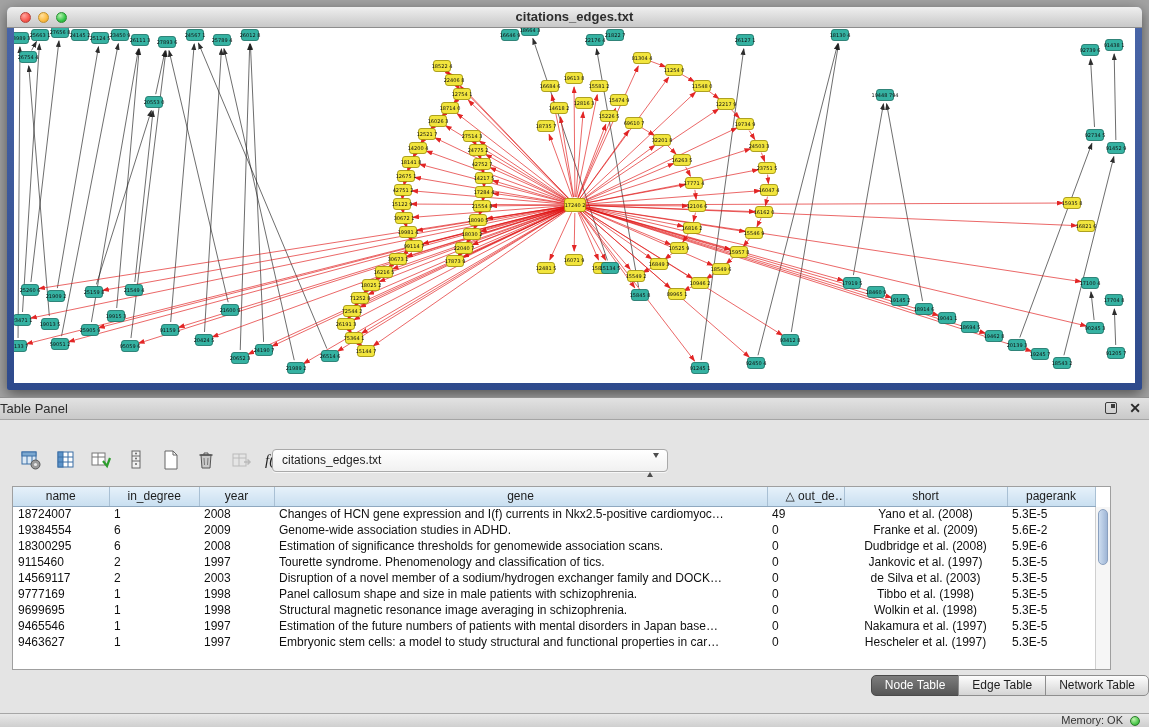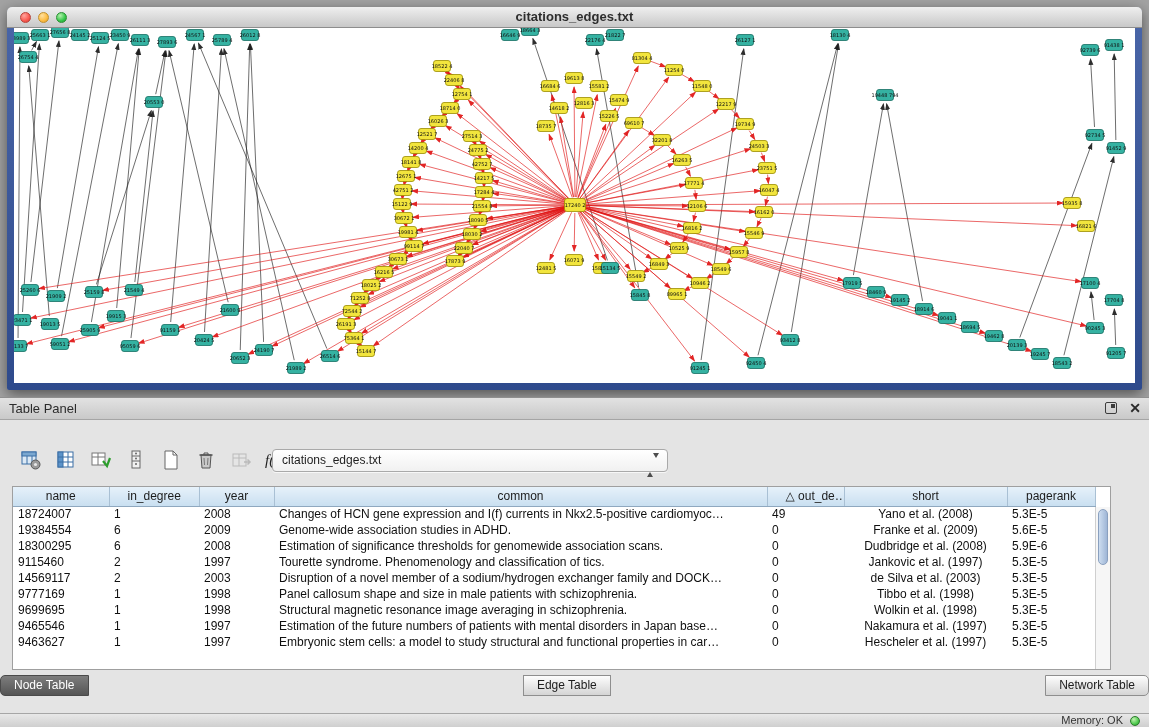--- a/index.html
+++ b/index.html
@@ -42,21 +42,21 @@
 
   
   .table-panel{
     position:absolute; left:0; top:397px; width:1149px; height:316px;
     background:#e4e4e4; border-top:1px solid #8f8f8f;
   }
   .panel-header{
     height:22px; background:linear-gradient(#e2e2e2,#c9c9c9);
     border-bottom:1px solid #a5a5a5; position:relative;
   }
-  .panel-title{ font-size:13px; color:#2c2c2c; line-height:21px; padding-left:9px; }
+  .panel-title{ font-size:13px; color:#2c2c2c; line-height:21px; }
   .panel-hdr-icons{ position:absolute; right:8px; top:3px; display:flex; gap:12px; align-items:center; }
   .float-ic{ width:12px; height:12px; border:1.5px solid #3c3c3c; border-radius:2px; position:relative; }
   .float-ic::after{ content:""; position:absolute; right:1px; top:1px; width:4px; height:4px; background:#3c3c3c; }
   .close-ic{ font-size:14px; font-weight:700; color:#2a2a2a; line-height:14px; cursor:default; }
 
   .tb-icons{ position:absolute; left:16px; top:48px; display:flex; gap:6px; align-items:center; }
   .tb-btn{ width:29px; height:28px; display:flex; align-items:center; justify-content:center; border-radius:4px; }
   .fx-btn{ font-family:"Liberation Serif", serif; font-style:italic; font-size:15px; color:#222; }
 
   .combo{
@@ -89,21 +89,21 @@
   .vscroll{
     position:absolute; right:0; top:20px; bottom:0; width:15px;
     background:#f6f6f6; border-left:1px solid #cfcfcf;
   }
   .vthumb{
     position:absolute; left:2px; right:2px; top:2px; height:56px;
     border-radius:6px; border:1px solid #8aa0bf;
     background:linear-gradient(90deg,#cdddf0,#9fb6d6);
   }
 
-  .tabs{ position:absolute; left:0; right:0; top:277px; display:flex; justify-content:space-between; }
+  .tabs{ position:absolute; left:0; right:0; top:277px; display:flex; justify-content:flex-end; }
   .tab{
     height:21px; padding:0 13px; font-size:12px; line-height:19px; color:#1d1d1d;
     border:1px solid #8e8e8e; background:linear-gradient(#fdfdfd,#d4d4d4);
     margin-left:-1px; cursor:default;
   }
   .tab:first-child{ border-radius:5px 0 0 5px; margin-left:0; }
   .tab:last-child{ border-radius:0 5px 5px 0; }
   .tab.active{ background:linear-gradient(#7d7d7d,#555555); color:#fff; border-color:#4a4a4a; }
 
   
@@ -935,21 +935,21 @@
         <col style="width:493px">
           <col style="width:77px">
           <col style="width:163px">
           <col style="width:88px">
       </colgroup>
       <thead>
         <tr>
             <th>name</th>
             <th>in_degree</th>
             <th>year</th>
-            <th>common</th>
+            <th>gene</th>
             <th>△ out_de…</th>
             <th>short</th>
             <th>pagerank</th>
           </tr>
       </thead>
       <tbody>
           <tr>
             <td>18724007</td>
             <td>1</td>
             <td>2008</td>
@@ -958,21 +958,21 @@
             <td class="c">Yano et al. (2008)</td>
             <td>5.3E-5</td>
           </tr>
           <tr>
             <td>19384554</td>
             <td>6</td>
             <td>2009</td>
             <td>Genome-wide association studies in ADHD.</td>
             <td>0</td>
             <td class="c">Franke et al. (2009)</td>
-            <td>5.6E-5</td>
+            <td>5.6E-2</td>
           </tr>
           <tr>
             <td>18300295</td>
             <td>6</td>
             <td>2008</td>
             <td>Estimation of significance thresholds for genomewide association scans.</td>
             <td>0</td>
             <td class="c">Dudbridge et al. (2008)</td>
             <td>5.9E-6</td>
           </tr>

